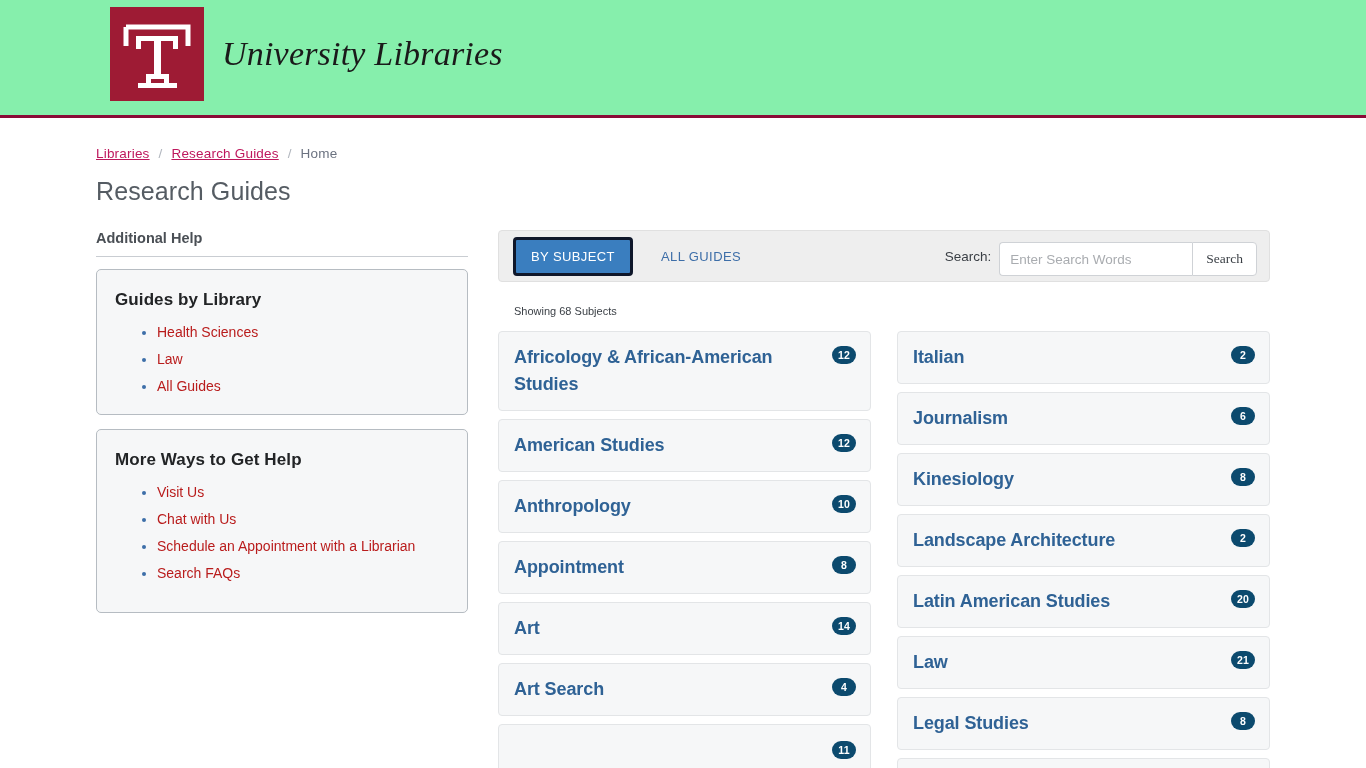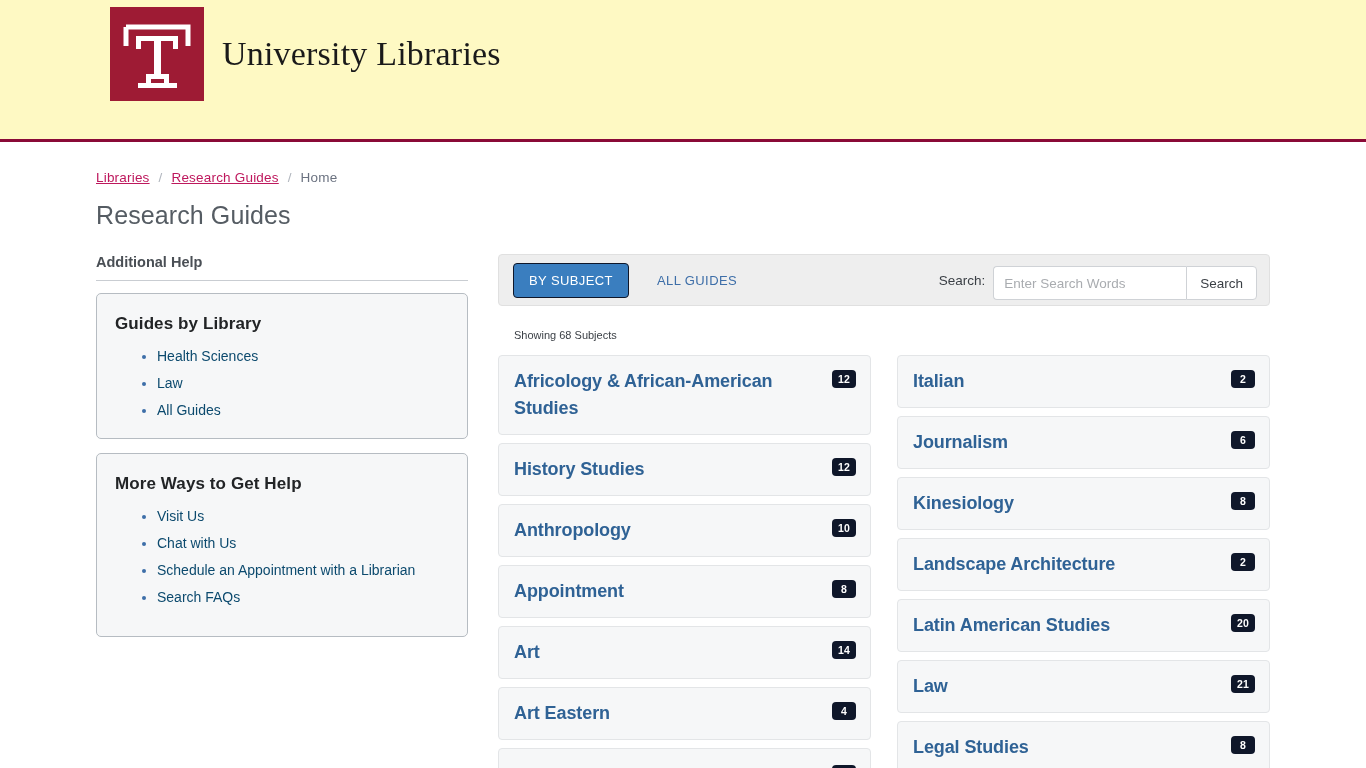--- a/index.html
+++ b/index.html
@@ -9,23 +9,24 @@
     width: 1366px; height: 768px;
     overflow: hidden;
     background: #ffffff;
     font-family: "Liberation Sans", sans-serif;
     -webkit-font-smoothing: antialiased;
   }
 
   
   .site-header {
     position: relative;
-    height: 142px;
-    background: #fef9c3;
+    height: 118px;
+    background: #86efac;
     border-bottom: 3px solid #8a0a37;
+    font-style: italic;
   }
   .header-inner {
     position: absolute;
     left: 110px; top: 0;
     display: flex;
     align-items: center;
     height: 108px;
   }
   .logo-mark {
     width: 94px; height: 94px;
@@ -122,21 +123,21 @@
     margin: 14px 0 2px 0;
     padding-left: 42px;
   }
   .box ul li {
     font-size: 14px;
     color: #3d6ea8;
     margin-bottom: 10px;
     line-height: 1.2;
   }
   .box ul li:last-child { margin-bottom: 2px; }
-  .box a { color: #0c4a6e; text-decoration: none; }
+  .box a { color: #b91c1c; text-decoration: none; }
 
   .box-courses { min-height: 96px; padding-bottom: 26px; }
   .box-library { min-height: 130px; }
   .box-help    { min-height: 140px; padding-bottom: 28px; }
 
   
   .main {
     flex: 1 1 auto;
     margin-left: 30px;
     position: relative;
@@ -154,21 +155,21 @@
     font-size: 13px;
     letter-spacing: 0.4px;
     border-radius: 4px;
     padding: 9px 15px;
     cursor: pointer;
     white-space: nowrap;
   }
   .tab-active {
     background: #3a7ebf;
     color: #ffffff;
-    border: 1px solid #0f172a;
+    border: 3px solid #0f172a;
   }
   .tab-inactive {
     color: #3d6ea8;
     background: transparent;
     border: 1px solid transparent;
     margin-left: 12px;
   }
   .toolbar-spacer { flex: 1 1 auto; }
   .search-label {
     font-size: 13.5px;
@@ -195,21 +196,21 @@
   }
   .search-input::placeholder { color: #a9acb0; }
   .search-btn {
     height: 34px;
     border: 1px solid #cfd2d6;
     border-radius: 0 4px 4px 0;
     background: #ffffff;
     padding: 0 13px;
     font-size: 13.5px;
     color: #3a3f45;
-    font-family: Liberation Sans, sans-serif;
+    font-family: Liberation Serif, serif;
     cursor: pointer;
   }
 
   .showing {
     margin: 23px 0 0 16px;
     font-size: 11px;
     color: #3a3f45;
     font-weight: 400;
   }
 
@@ -246,22 +247,22 @@
     letter-spacing: -0.1px;
     line-height: 27px;
     font-stretch: condensed;
   }
   .badge {
     position: absolute;
     right: 14px;
     top: 14px;
     min-width: 24px;
     height: 18px;
-    border-radius: 4px;
-    background: #0f172a;
+    border-radius: 9px;
+    background: #0c4a6e;
     color: #ffffff;
     font-size: 10.5px;
     font-weight: bold;
     display: flex;
     align-items: center;
     justify-content: center;
     padding: 0 6px;
     letter-spacing: 0.2px;
   }
   .subject-row.two-line .badge { top: 16px; }
@@ -349,37 +350,37 @@
         <div class="showing">Showing 68 Subjects</div>
 
         <div class="subject-grid">
 
           <div class="subject-col">
             <div class="subject-row">
               <span class="subject-name">Africology &amp; African-American Studies</span>
               <span class="badge">12</span>
             </div>
             <div class="subject-row">
-              <span class="subject-name">History Studies</span>
+              <span class="subject-name">American Studies</span>
               <span class="badge">12</span>
             </div>
             <div class="subject-row">
               <span class="subject-name">Anthropology</span>
               <span class="badge">10</span>
             </div>
             <div class="subject-row">
               <span class="subject-name">Appointment</span>
               <span class="badge">8</span>
             </div>
             <div class="subject-row">
               <span class="subject-name">Art</span>
               <span class="badge">14</span>
             </div>
             <div class="subject-row">
-              <span class="subject-name">Art Eastern</span>
+              <span class="subject-name">Art Search</span>
               <span class="badge">4</span>
             </div>
             <div class="subject-row two-line">
               <span class="badge">11</span>
             </div>
 
           </div>
 
           <div class="subject-col">
             <div class="subject-row">

